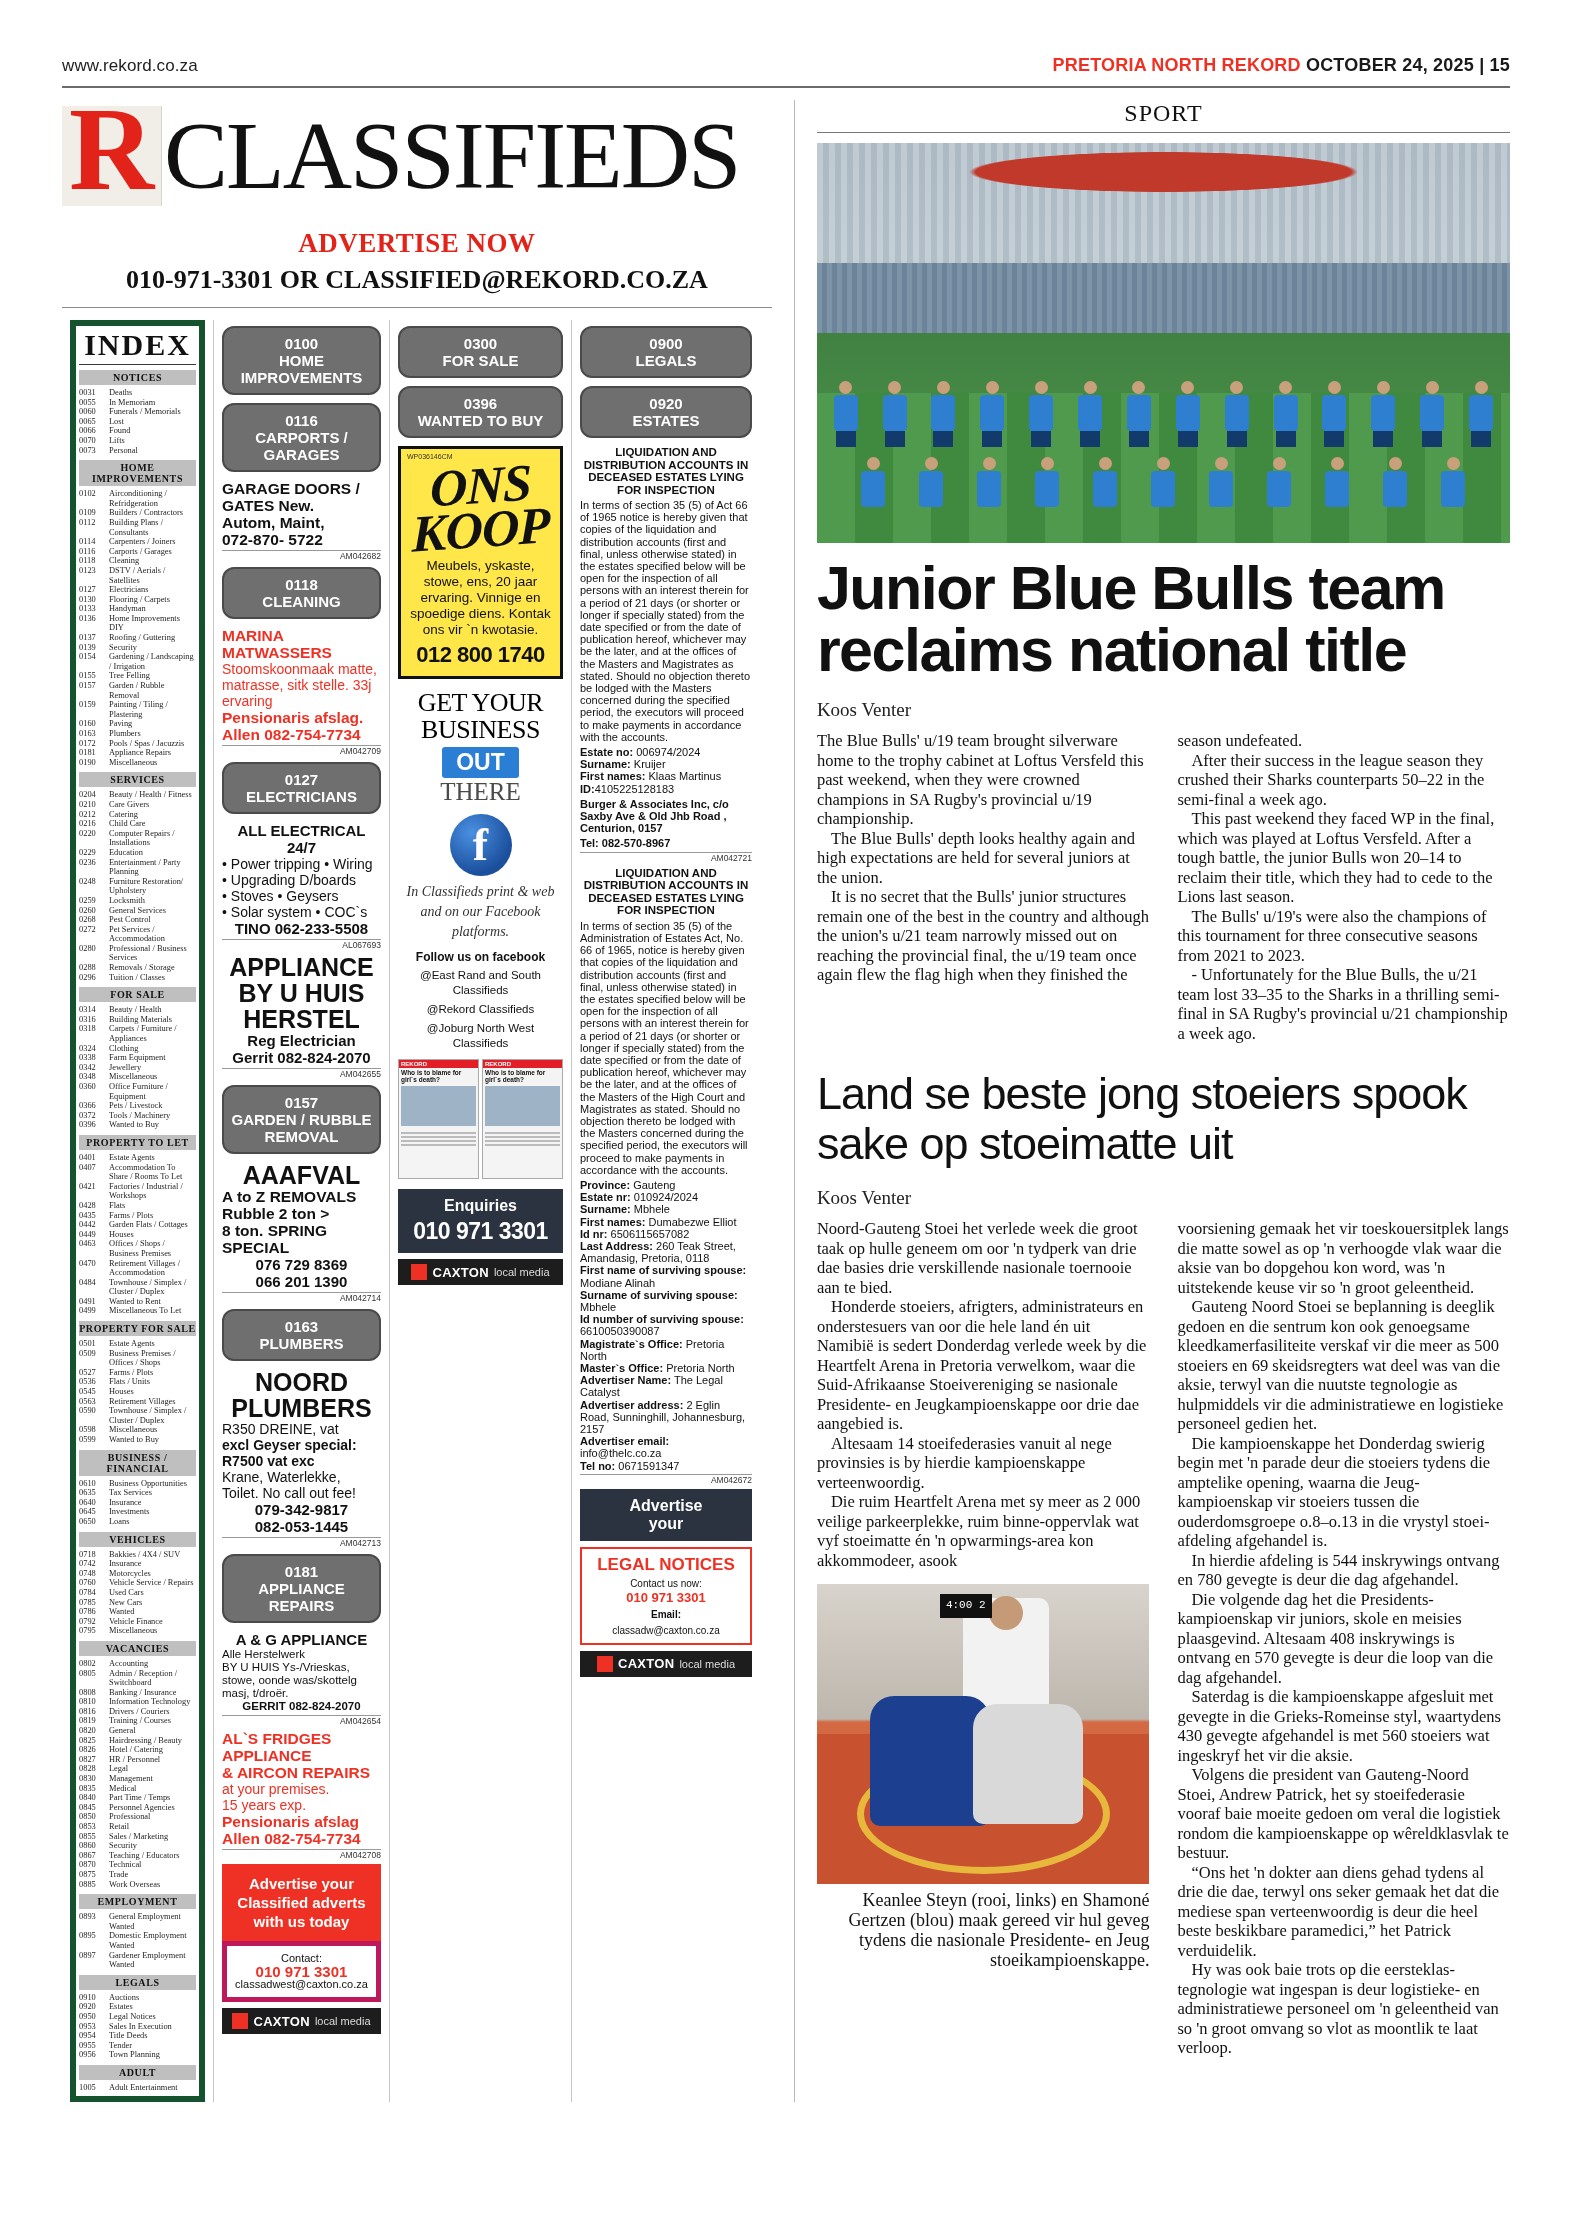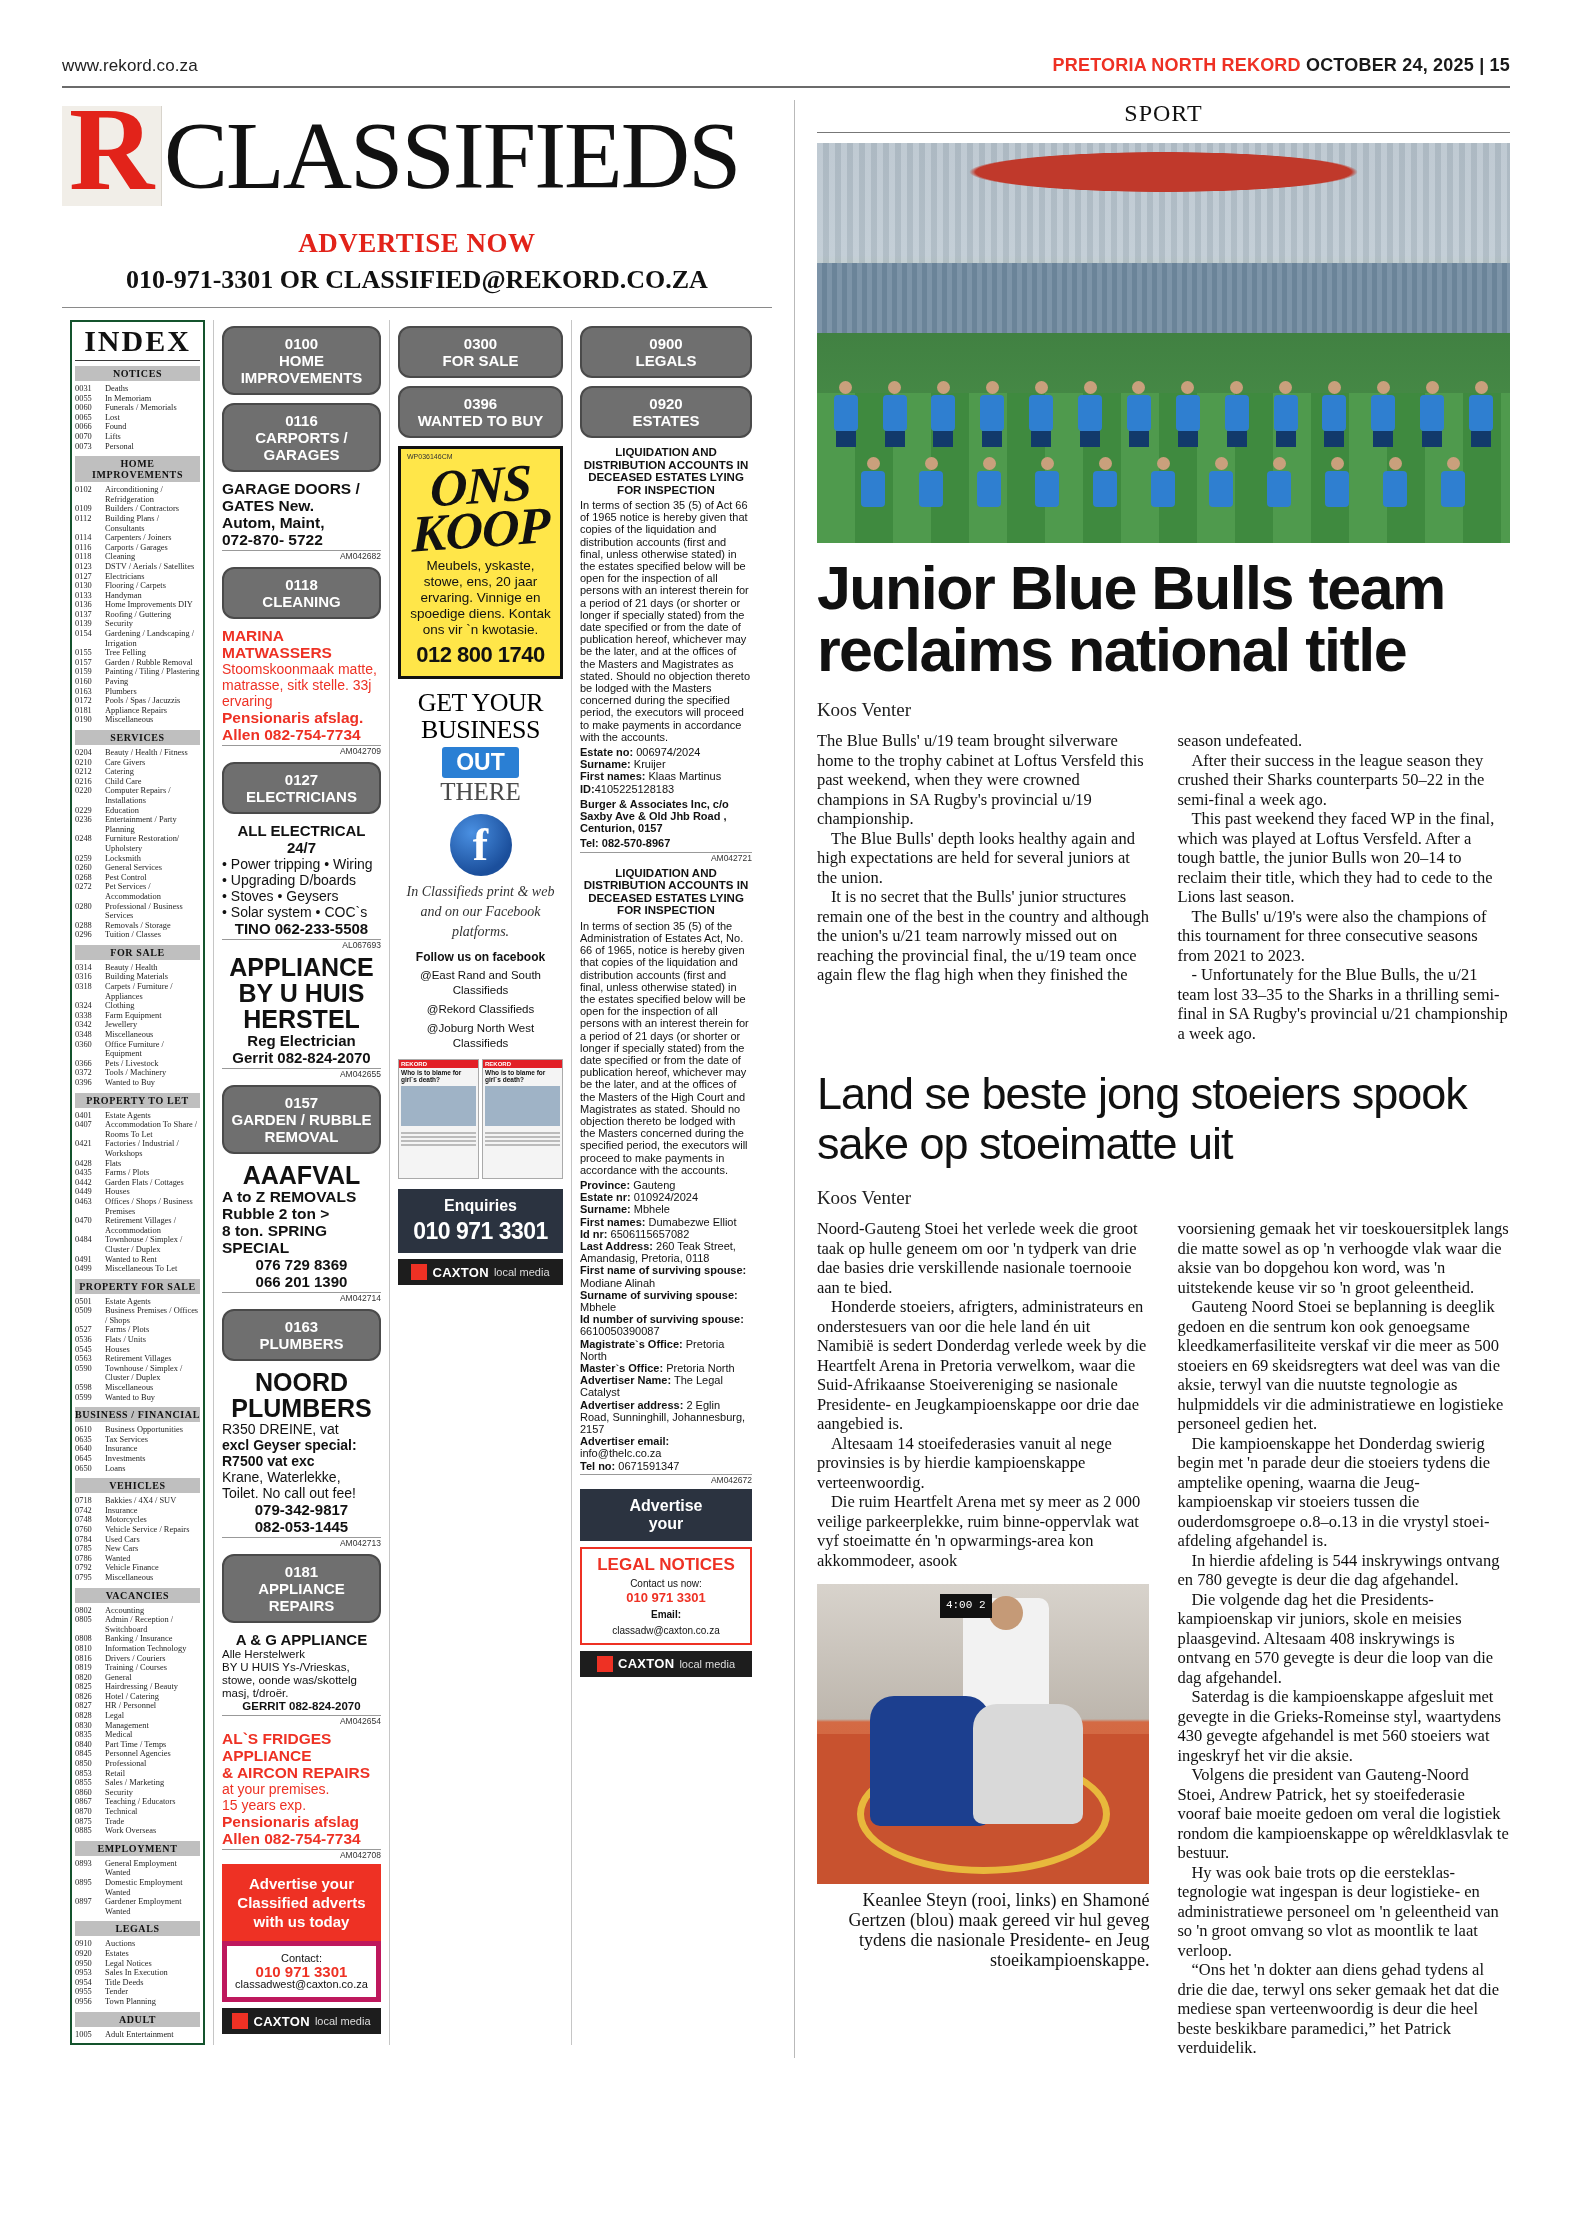--- a/index.html
+++ b/index.html
@@ -46,21 +46,21 @@
 
   
   .cls-cols { display:flex; margin-top:12px; }
   .ccol { padding:0 8px; }
   .ccol.c1 { width:152px; border-right:1px solid #c6c6c6; }
   .ccol.c2 { width:176px; border-right:1px solid #c6c6c6; }
   .ccol.c3 { width:182px; border-right:1px solid #c6c6c6; }
   .ccol.c4 { width:188px; }
 
   
-  .index-box { border:2px solid #14532d; padding:2px 3px 4px; }
+  .index-box { border:6px solid #14532d; padding:2px 3px 4px; }
   .index-title { font-family:"Liberation Serif", serif; font-weight:bold; font-size:30px;
                  text-align:center; letter-spacing:2px; border-bottom:1px solid #3a3a3a;
                  padding-bottom:2px; }
   .idx-head { background:#bfbfbf; font-family:"Liberation Serif", serif; font-weight:bold;
               font-size:10px; text-align:center; letter-spacing:.6px; padding:2px 0; margin:5px 0 3px;}
   .idx-row { display:flex; font-family:"Liberation Serif", serif; font-size:8.4px; line-height:9.6px; color:#1e1e1e;}
   .idx-code { width:30px; flex:0 0 30px; text-align:left;}
   .idx-label { flex:1; }
 
   
@@ -1186,20 +1186,20 @@
           <div class="cap2">Keanlee Steyn (rooi, links) en Shamoné Gertzen (blou) maak gereed vir hul geveg tydens die nasionale Presidente- en Jeug stoeikampioenskappe.</div>
         </div>
         <div class="c" id="art2-right">
             <p class="first">voorsiening gemaak het vir toeskouersitplek langs die matte sowel as op 'n verhoogde vlak waar die aksie van bo dopgehou kon word, was 'n uitstekende keuse vir so 'n groot geleentheid.</p>
             <p>Gauteng Noord Stoei se beplanning is deeglik gedoen en die sentrum kon ook genoegsame kleedkamerfasiliteite verskaf vir die meer as 500 stoeiers en 69 skeidsregters wat deel was van die aksie, terwyl van die nuutste tegnologie as hulpmiddels vir die administratiewe en logistieke personeel gedien het.</p>
             <p>Die kampioenskappe het Donderdag swierig begin met 'n parade deur die stoeiers tydens die amptelike opening, waarna die Jeug-kampioenskap vir stoeiers tussen die ouderdomsgroepe o.8–o.13 in die vrystyl stoei-afdeling afgehandel is.</p>
             <p>In hierdie afdeling is 544 inskrywings ontvang en 780 gevegte is deur die dag afgehandel.</p>
             <p>Die volgende dag het die Presidents-kampioenskap vir juniors, skole en meisies plaasgevind. Altesaam 408 inskrywings is ontvang en 570 gevegte is deur die loop van die dag afgehandel.</p>
             <p>Saterdag is die kampioenskappe afgesluit met gevegte in die Grieks-Romeinse styl, waartydens 430 gevegte afgehandel is met 560 stoeiers wat ingeskryf het vir die aksie.</p>
             <p>Volgens die president van Gauteng-Noord Stoei, Andrew Patrick, het sy stoeifederasie vooraf baie moeite gedoen om veral die logistiek rondom die kampioenskappe op wêreldklasvlak te bestuur.</p>
+            <p>“Ons het 'n dokter aan diens gehad tydens al drie die dae, terwyl ons seker gemaak het dat die mediese span verteenwoordig is deur die heel beste beskikbare paramedici,” het Patrick verduidelik.</p>
             <p>Hy was ook baie trots op die eersteklas-tegnologie wat ingespan is deur logistieke- en administratiewe personeel om 'n geleentheid van so 'n groot omvang so vlot as moontlik te laat verloop.</p>
-            <p>“Ons het 'n dokter aan diens gehad tydens al drie die dae, terwyl ons seker gemaak het dat die mediese span verteenwoordig is deur die heel beste beskikbare paramedici,” het Patrick verduidelik.</p>
           </div>
       </div>
     </div>
 
   </div>
 </div>
 
 </body></html>

